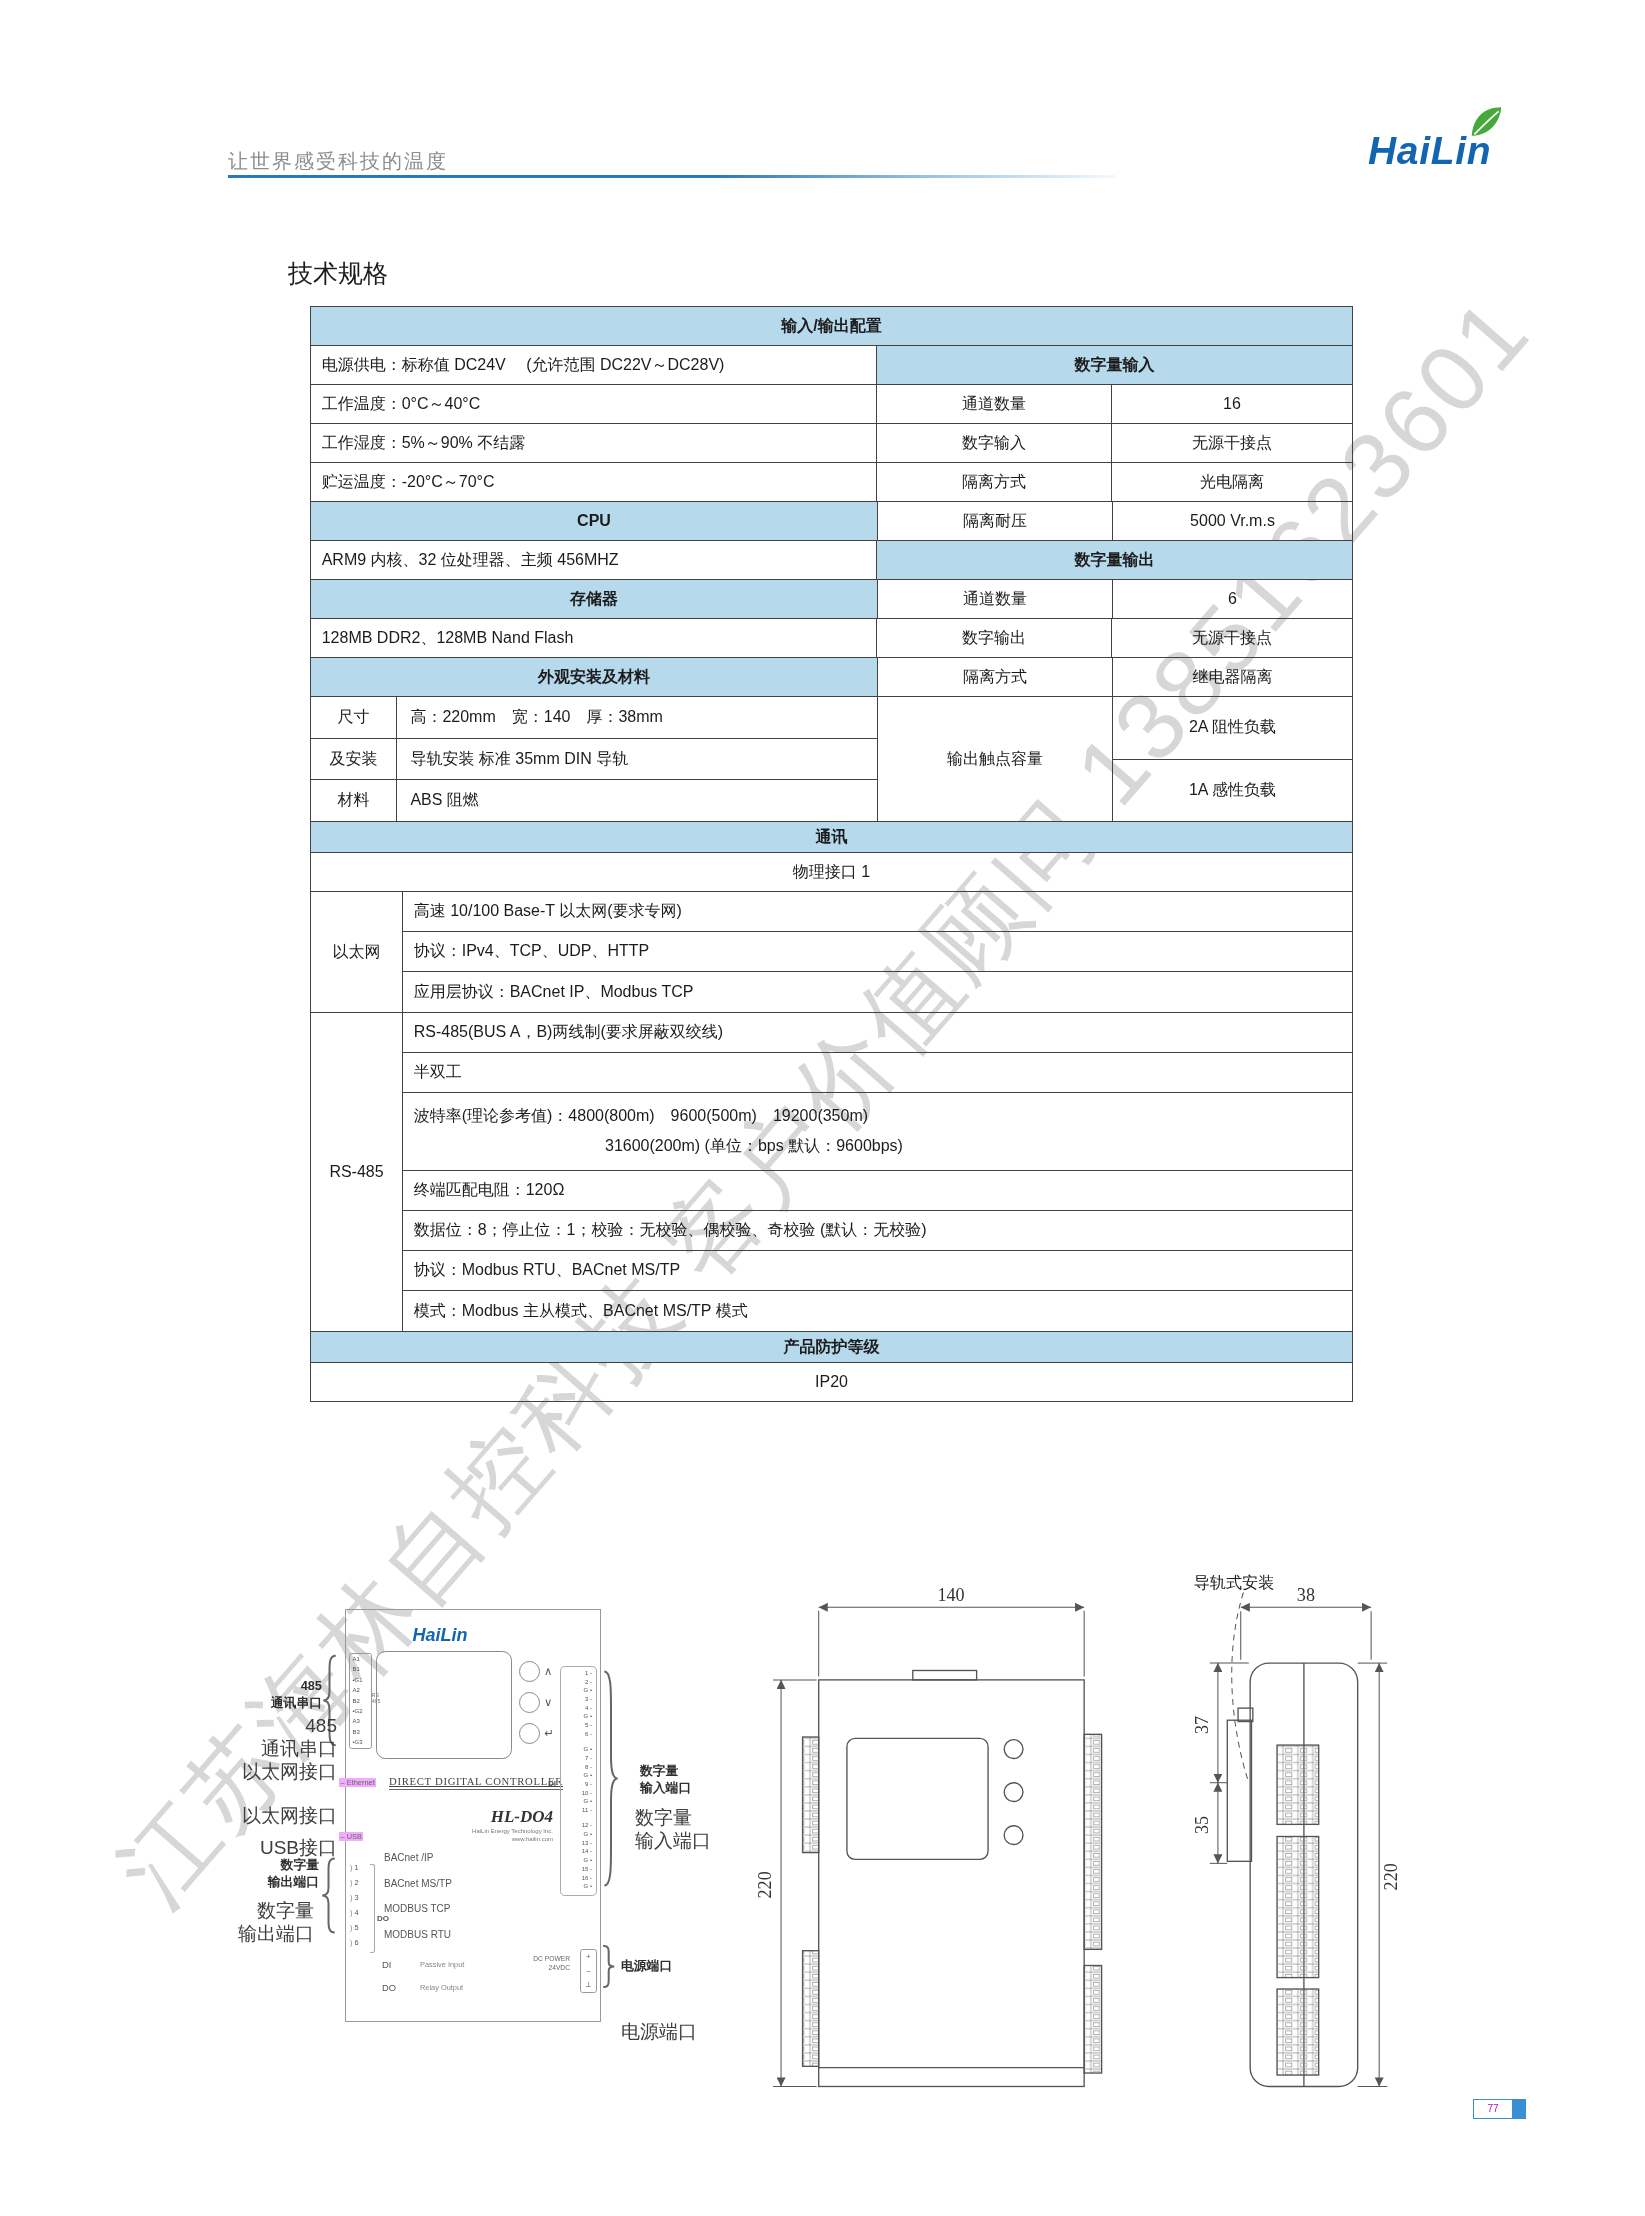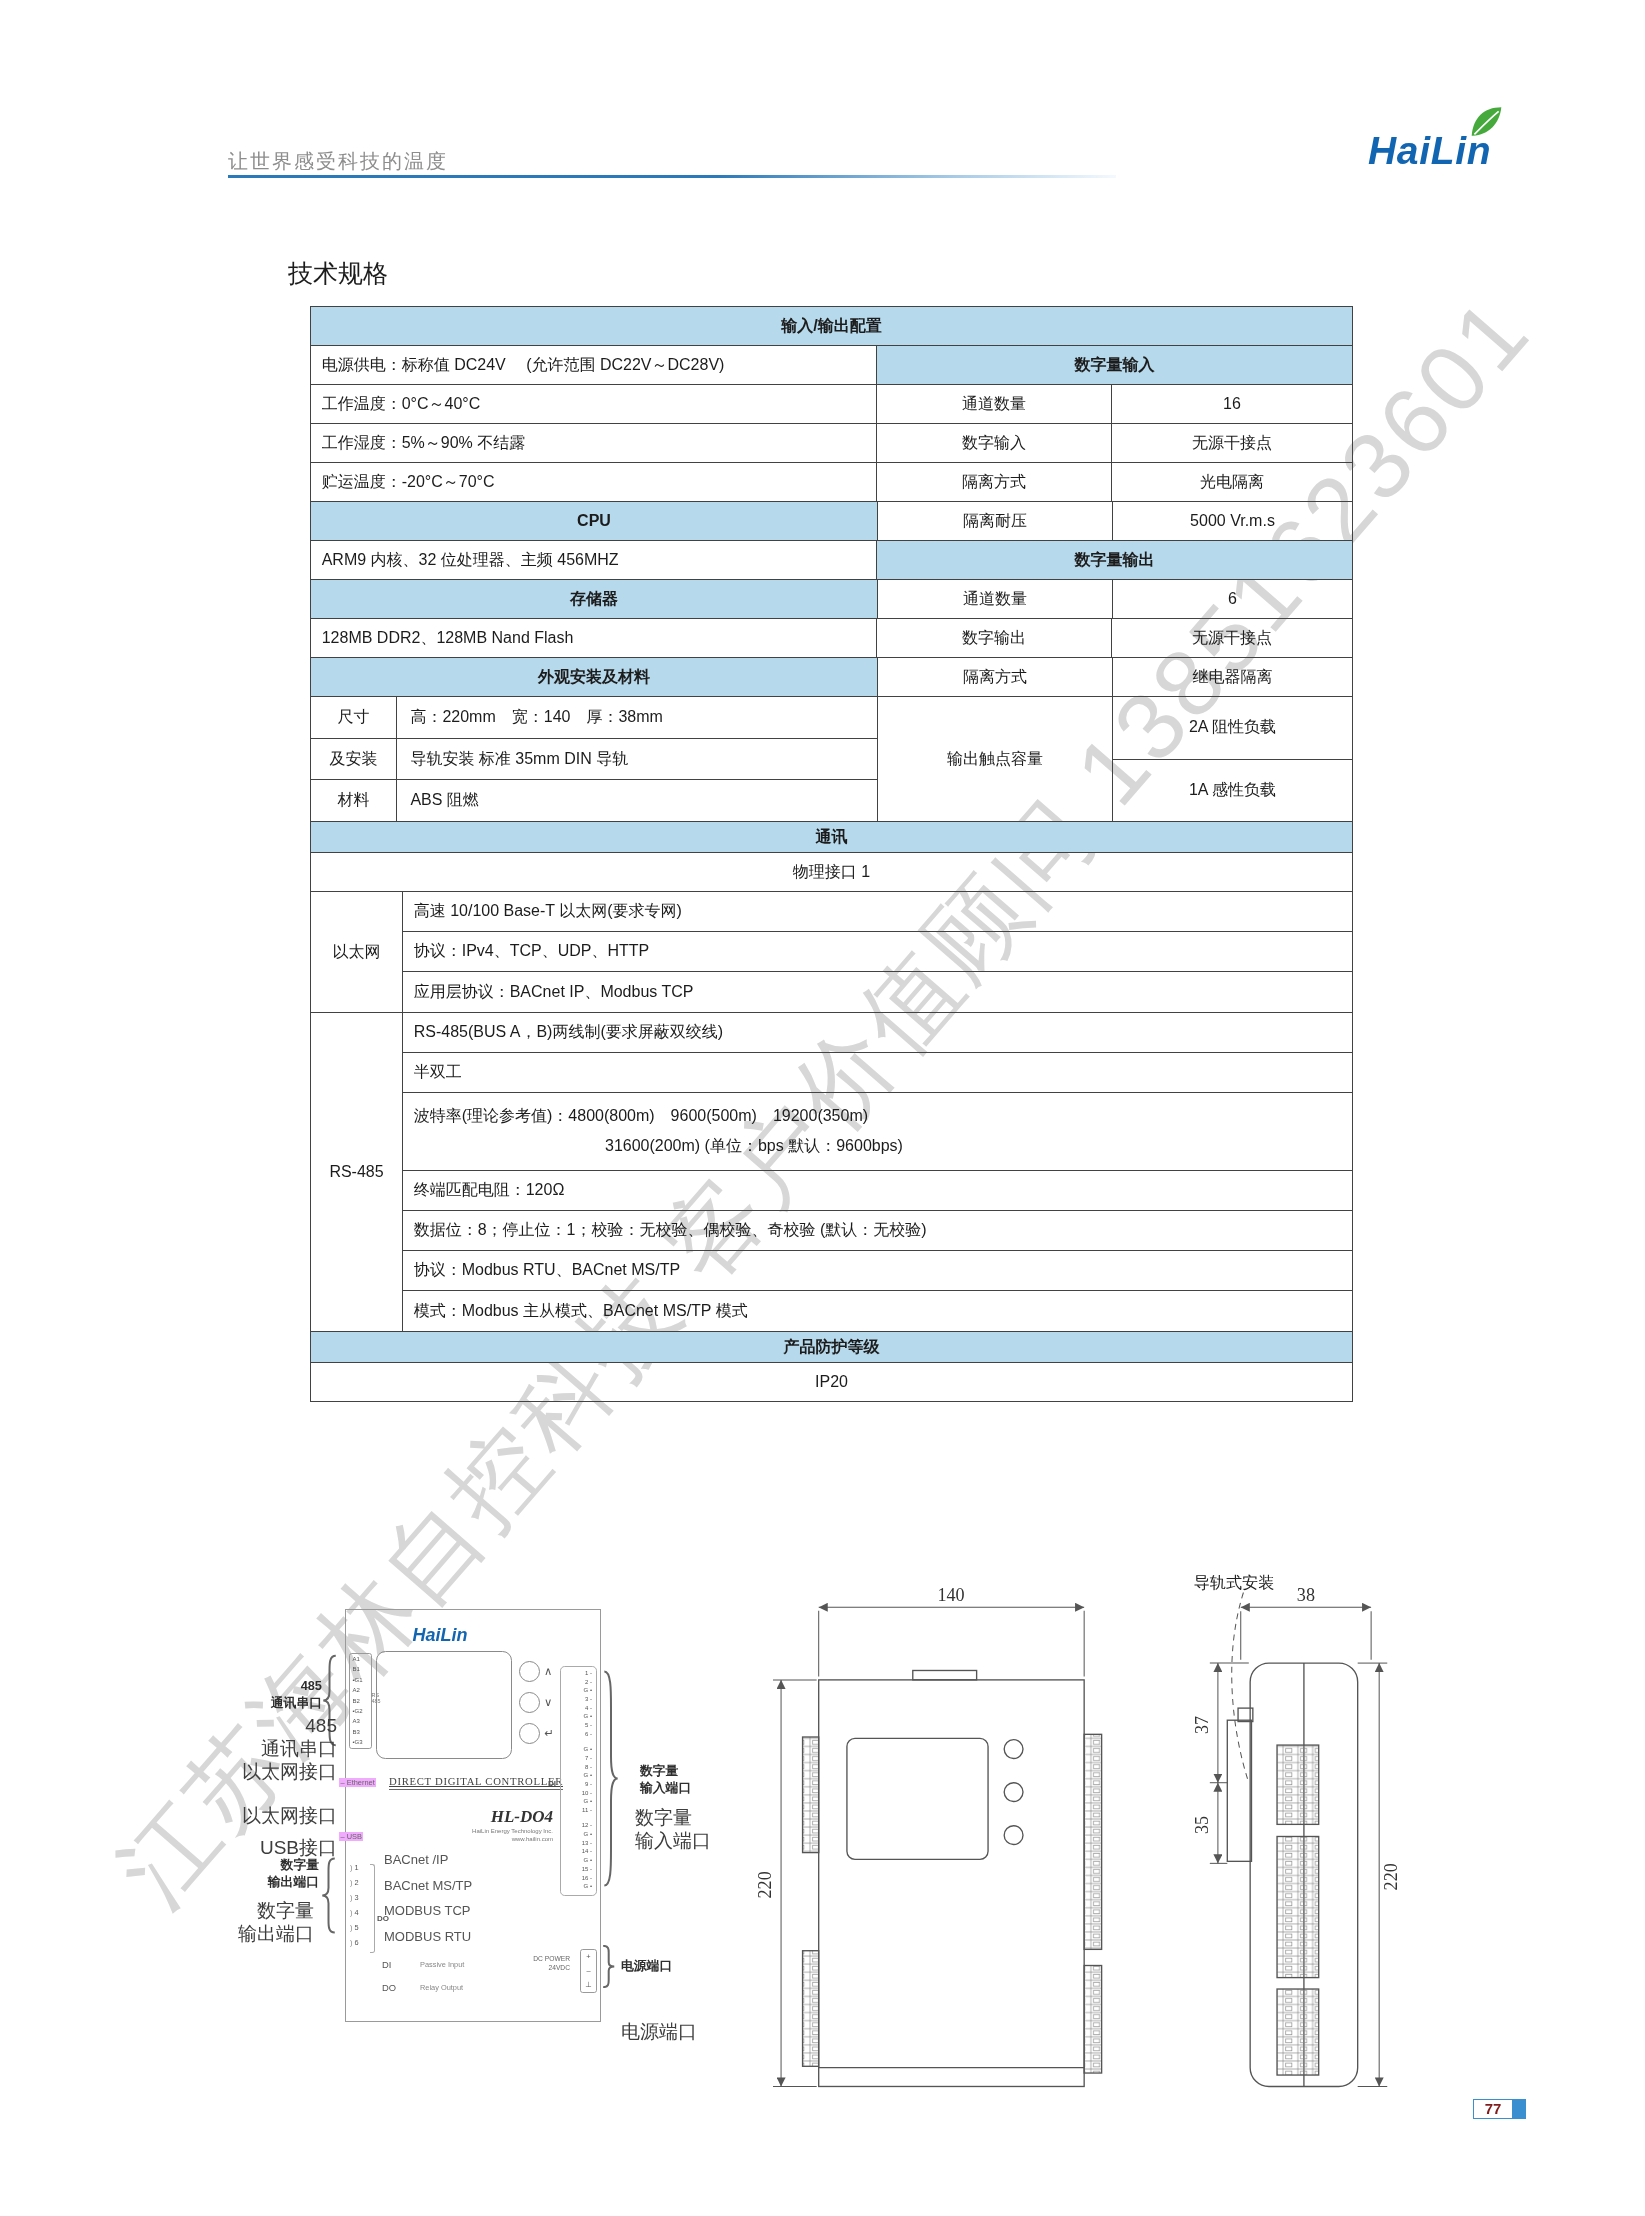--- a/index.html
+++ b/index.html
@@ -75,21 +75,21 @@
   .d-eth,.d-usb{position:absolute;left:-6.7px;font-size:7.4px;color:#666;background:#f0abfc;padding:0 1.3px;}
   .d-eth::before,.d-usb::before{content:"– ";}
   .d-title{position:absolute;left:43px;top:165px;font-family:"Liberation Serif","DejaVu Serif",serif;
            font-size:10.7px;letter-spacing:0.7px;color:#444;border-bottom:1.3px solid #666;padding-bottom:2px;
            text-decoration:underline;white-space:nowrap;}
   .d-model{position:absolute;right:47px;top:197px;font-family:"Liberation Serif","DejaVu Serif",serif;
            font-size:17px;font-weight:bold;font-style:italic;color:#333;}
   .d-co{position:absolute;right:47px;top:218px;font-size:6px;color:#777;text-align:right;}
   .d-web{position:absolute;right:47px;top:226px;font-size:6px;color:#777;text-align:right;}
   .d-protos{position:absolute;left:38px;top:242px;}
-  .proto{display:block;height:25.5px;font-size:13px;color:#555;}
+  .proto{display:block;height:25.5px;font-size:10px;color:#555;}
   .d-dos{position:absolute;left:4px;top:253px;}
   .do-t{display:block;height:15px;font-size:7.4px;color:#555;}
   .do-t::before{content:") ";color:#888;}
   .do-rail{position:absolute;left:24px;top:254px;width:4px;height:87px;border:0.7px solid #aaa;border-left:none;
            border-radius:0 2.7px 2.7px 0;}
   .d-dotag{position:absolute;left:31px;top:304px;font-size:8px;font-weight:bold;color:#555;}
   .di-rail{position:absolute;left:214px;top:56px;width:35px;height:228px;border:0.7px solid #aaa;border-radius:4.7px;}
   .d-dis{position:absolute;left:215px;top:59px;width:31px;display:flex;flex-direction:column;}
   .di-t{display:block;height:8.7px;font-size:6px;color:#555;text-align:right;line-height:8.7px;}
   .d-dis .di-t:nth-child(9),.d-dis .di-t:nth-child(17){margin-top:6.7px;}
@@ -110,21 +110,21 @@
   .brace{position:absolute;z-index:3;}
 
   
   .inst{position:absolute;left:736px;top:57px;}
   .dimtxt{font-family:"Liberation Serif","DejaVu Serif",serif;font-size:27px;fill:#333;}
   .railtxt{font-size:24px;fill:#222;}
 
   
   .badge{left:1473px;top:2099px;display:flex;z-index:2;}
   .badge-num{width:38px;height:17.5px;border:1.3px solid #3a8fd0;background:#fff;display:flex;align-items:center;
-             justify-content:center;font-size:15px;color:#7f1d1d;font-weight:bold;}
+             justify-content:center;font-size:10px;color:#a21caf;}
   .badge-sq{width:13.4px;height:20px;background:#3a8fd0;}
 </style>
 </head>
 <body>
 
 <div class="wm">江苏海林自控科技 客户价值顾问 13851623601</div>
 
 <div class="abs tagline">让世界感受科技的温度</div>
 <div class="abs hrule"></div>
 <div class="abs brand">HaiLin</div>

